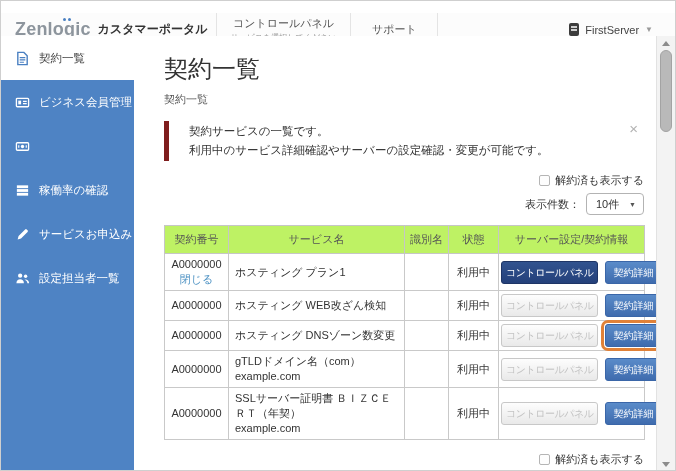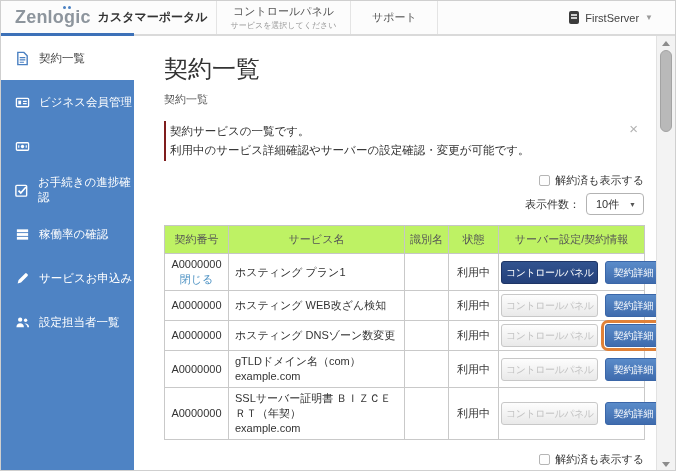--- a/index.html
+++ b/index.html
@@ -1,21 +1,21 @@
 <!DOCTYPE html>
 <html><head>
 <meta charset="utf-8">
 <style>
   * { margin:0; padding:0; box-sizing:border-box; }
   html,body { background:#fff; }
   body { font-family:"Liberation Sans","DejaVu Sans",sans-serif; }
   .screen { position:relative; width:676px; height:471px; background:#fff; overflow:hidden; border:1px solid #cfcfcf; }
 
   
-  header { position:absolute; top:0; left:0; width:100%; height:35px; background:#fcfcfc;
+  header { position:absolute; top:12px; left:0; width:100%; height:35px; background:#fcfcfc;
            border-bottom:2px solid #dadada; display:flex; align-items:stretch; }
   .blue-accent { position:absolute; left:0; bottom:-2px; width:133px; height:3px; background:#3d71b8; }
   .logo { display:flex; align-items:center; padding-left:14px; position:relative; }
   .brand { font-size:18px; font-weight:bold; color:#8d959d; letter-spacing:0.2px; }
   .logo-dots { position:absolute; left:62px; top:5px; display:flex; gap:2px; }
   .logo-dots i { width:3px; height:3px; border-radius:50%; background:#4a80c2; display:block; }
   .brand-suffix { font-size:12px; font-weight:bold; color:#333; margin-left:7px; }
   .top-nav { display:flex; margin-left:8px; }
   .nav-item { min-width:88px; padding:0 14px; display:flex; flex-direction:column; justify-content:center;
               align-items:center; border-left:1px solid #e4e4e4; cursor:pointer; }
@@ -37,21 +37,21 @@
   .side-item .icon { width:16px; height:16px; display:flex; align-items:center; justify-content:center; color:#fff; }
   .side-item.active { background:#fff; color:#444; }
   .side-item.active .icon { color:#4a80c2; }
   .side-item svg { width:15px; height:15px; }
 
   
   main { position:absolute; left:133px; top:35px; width:523px; height:436px; background:#fff;
          padding:0 13px 0 30px; overflow:hidden; }
   h1 { margin-top:18px; font-size:24px; font-weight:400; color:#333; line-height:30px; }
   .breadcrumb { margin-top:8px; font-size:11px; color:#555; }
-  .notice { margin-top:14px; position:relative; border-left:2px solid #7f1d1d; padding:1px 30px 1px 4px;
+  .notice { margin-top:14px; position:relative; border-left:5px solid #7f1d1d; padding:1px 30px 1px 20px;
             font-size:11.5px; color:#333; line-height:19px; }
   .notice-close { position:absolute; right:6px; top:-2px; font-size:15px; color:#b3b3b3; cursor:pointer; }
 
   .filters { margin-top:12px; display:flex; flex-direction:column; align-items:flex-end; gap:5px;
              font-size:11px; color:#333; }
   .chk-row { display:flex; align-items:center; gap:5px; cursor:pointer; }
   .chk { width:11px; height:11px; border:1px solid #b5b5b5; border-radius:2px; background:#fdfdfd; display:inline-block; }
   .pp-row { display:flex; align-items:center; gap:6px; }
   .select { border:1px solid #b3b3b3; border-radius:4px; background:#fff; height:22px; min-width:58px;
             display:inline-flex; align-items:center; justify-content:space-between; padding:0 7px 0 9px;
@@ -143,29 +143,20 @@
   <div class="side-item">
     <span class="icon">
           <svg viewBox="0 0 16 16">
             <rect x="1.5" y="4" width="13" height="8" rx="1" fill="none" stroke="currentColor" stroke-width="1.4"></rect>
             <circle cx="8" cy="8" r="1.8" fill="currentColor"></circle>
             <path d="M4 6.6v2.8M12 6.6v2.8" stroke="currentColor" stroke-width="1.2"></path>
           </svg>
         </span>
   </div>
 
-  <div class="side-item">
-    <span class="icon">
-          <svg viewBox="0 0 16 16">
-            <rect x="2" y="2.5" width="11.5" height="11.5" rx="1" fill="none" stroke="currentColor" stroke-width="1.5"></rect>
-            <path d="M4.8 8.2l2.4 2.4 5.6-6.4" stroke="currentColor" stroke-width="1.8" fill="none"></path>
-          </svg>
-        </span>
-    <span class="side-label">お手続きの進捗確認</span>
-  </div>
 
   <div class="side-item">
     <span class="icon">
           <svg viewBox="0 0 16 16">
             <rect x="2" y="2.5" width="12" height="3" fill="currentColor"></rect>
             <rect x="2" y="6.5" width="12" height="3" fill="currentColor"></rect>
             <rect x="2" y="10.5" width="12" height="3" fill="currentColor"></rect>
           </svg>
         </span>
     <span class="side-label">稼働率の確認</span>

